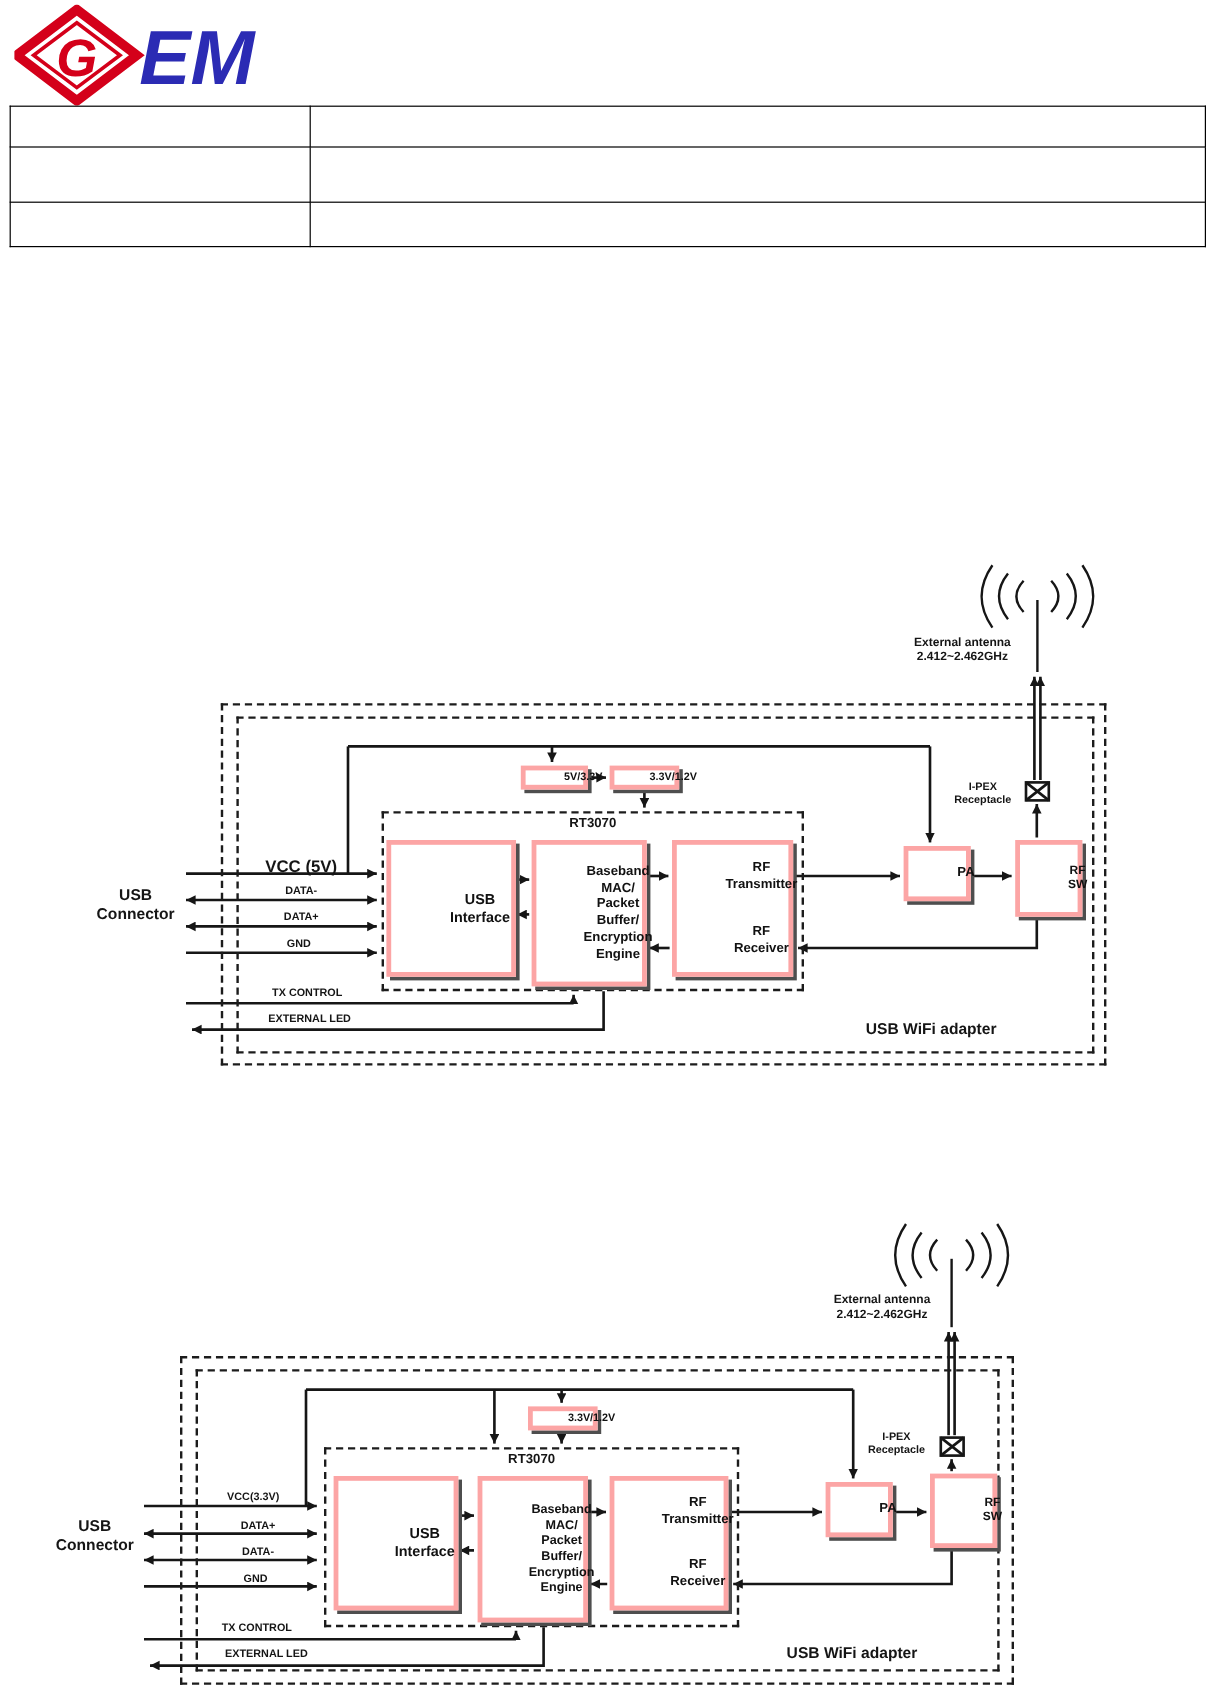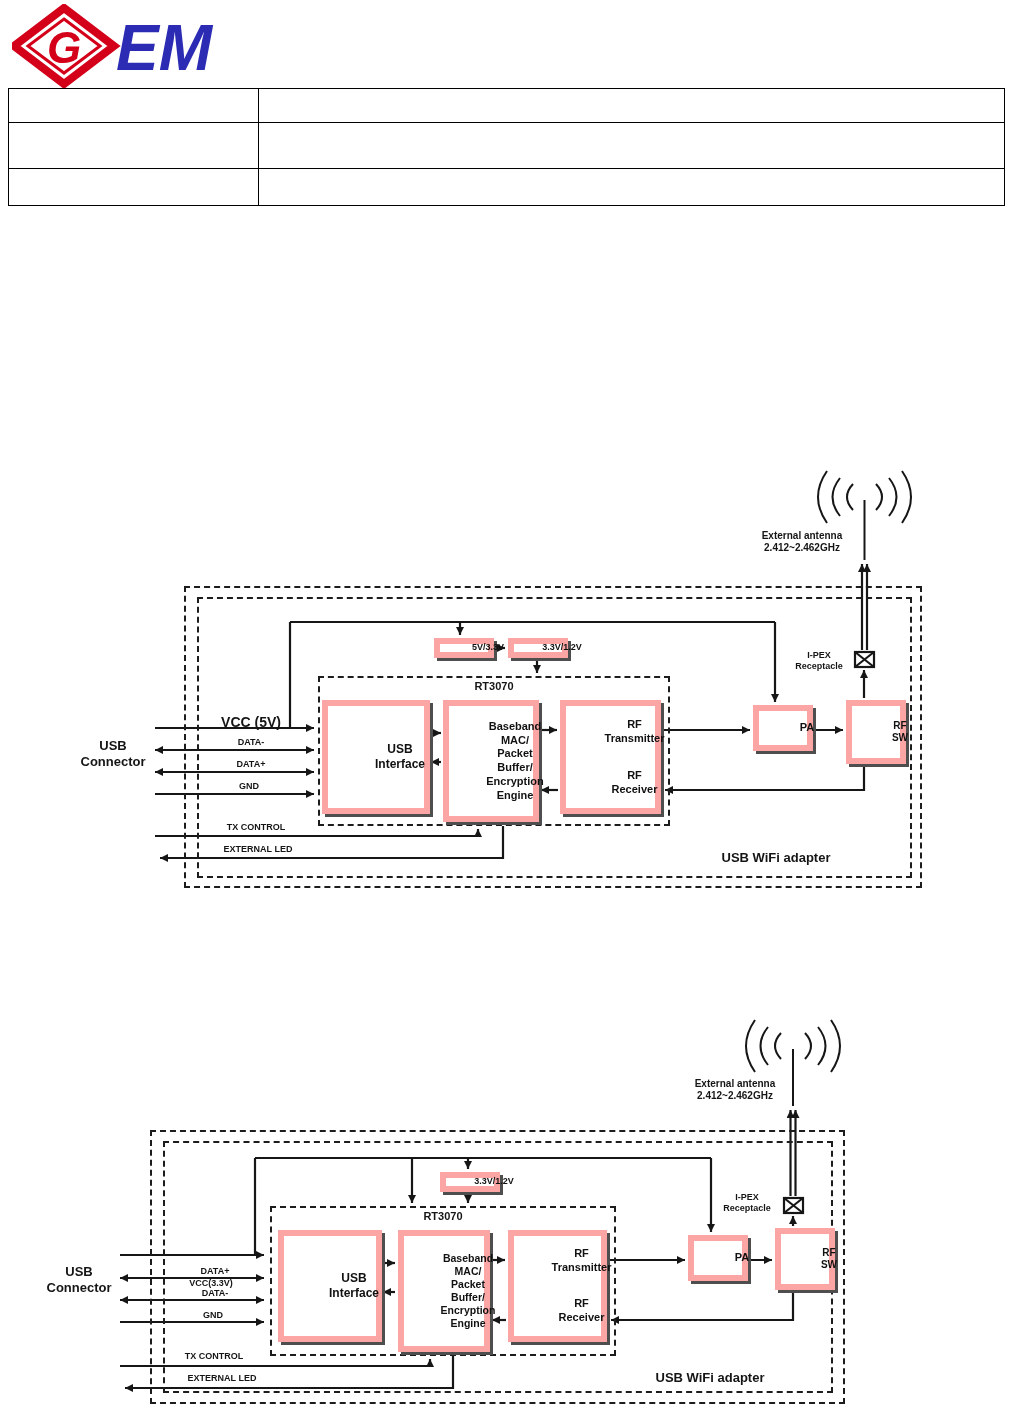--- a/index.html
+++ b/index.html
@@ -8,21 +8,21 @@
     width:1014px; height:1411px; position:relative; overflow:hidden;
     font-family:"Liberation Sans", sans-serif; color:#111;
   }
   .page { position:absolute; inset:0; }
   .abs { position:absolute; }
   .lbl {
     position:absolute; font-weight:bold; color:#151515;
     white-space:pre-line; text-align:center; line-height:1.2;
   }
   .box {
-    position:absolute; background:#fff; border:6px solid #fca5a5;
+    position:absolute; background:#fff; border:4px solid #fca5a5;
     box-shadow:3px 3px 0 #4e4e4e;
     display:flex; flex-direction:column; align-items:center; justify-content:center;
     text-align:center; font-weight:bold; color:#111; line-height:1.25;
     white-space:pre-line;
     padding-left:48px;
   }
   .box .sub { white-space:pre-line; font-weight:bold; }
   .dashed { position:absolute; border:2px dashed #1c1c1c; }
   table.hdr { position:absolute; left:8px; top:88px; width:997px; border-collapse:collapse; }
   table.hdr td { border:1.5px solid #000; font-size:12px; padding:2px 6px; }
@@ -228,21 +228,21 @@
     <div class="sub">RF
 Receiver</div>
   </div>
   <div class="box" style="left:688px;top:1235px;width:46px;height:46px;font-size:11px">PA</div>
   <div class="box" style="left:775px;top:1228px;width:38px;height:62px;font-size:10px">RF
 SW</div>
   <div class="box" style="left:440px;top:1172px;width:58px;height:20px;font-size:9px">3.3V/1.2V</div>
 
   <div class="lbl" style="left:36px;top:1264px;width:86px;font-size:13px">USB
 Connector</div>
-  <div class="lbl" style="left:176px;top:1278px;width:70px;font-size:9px">VCC(3.3V)</div>
+  <div class="lbl" style="left:176px;top:1242px;width:70px;font-size:9px">VCC(3.3V)</div>
   <div class="lbl" style="left:192px;top:1266px;width:46px;font-size:9px">DATA+</div>
   <div class="lbl" style="left:192px;top:1288px;width:46px;font-size:9px">DATA-</div>
   <div class="lbl" style="left:190px;top:1310px;width:46px;font-size:9px">GND</div>
   <div class="lbl" style="left:178px;top:1351px;width:72px;font-size:9px">TX CONTROL</div>
   <div class="lbl" style="left:180px;top:1373px;width:84px;font-size:9px">EXTERNAL LED</div>
   <div class="lbl" style="left:640px;top:1370px;width:140px;font-size:13px">USB WiFi adapter</div>
 
 </div>
 
 </body></html>

